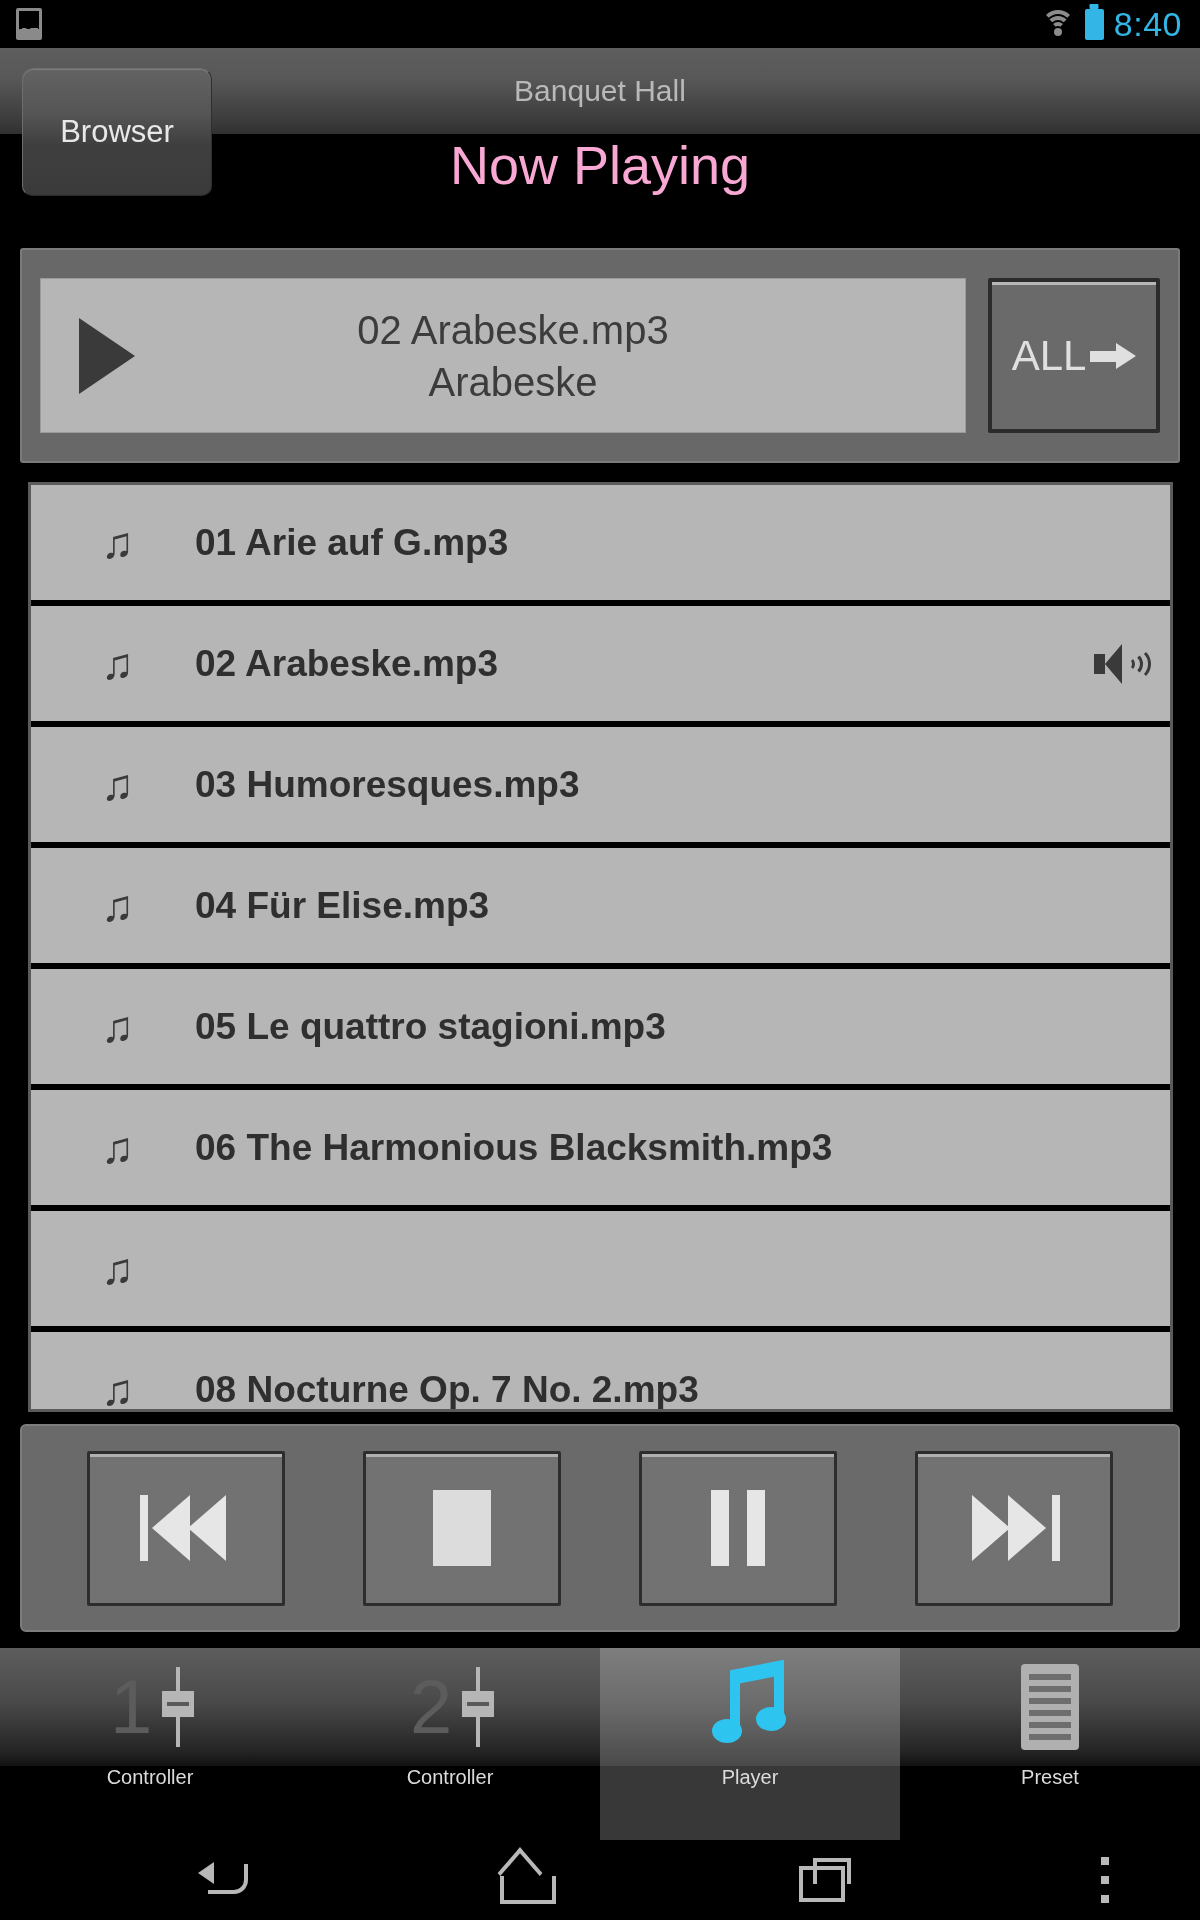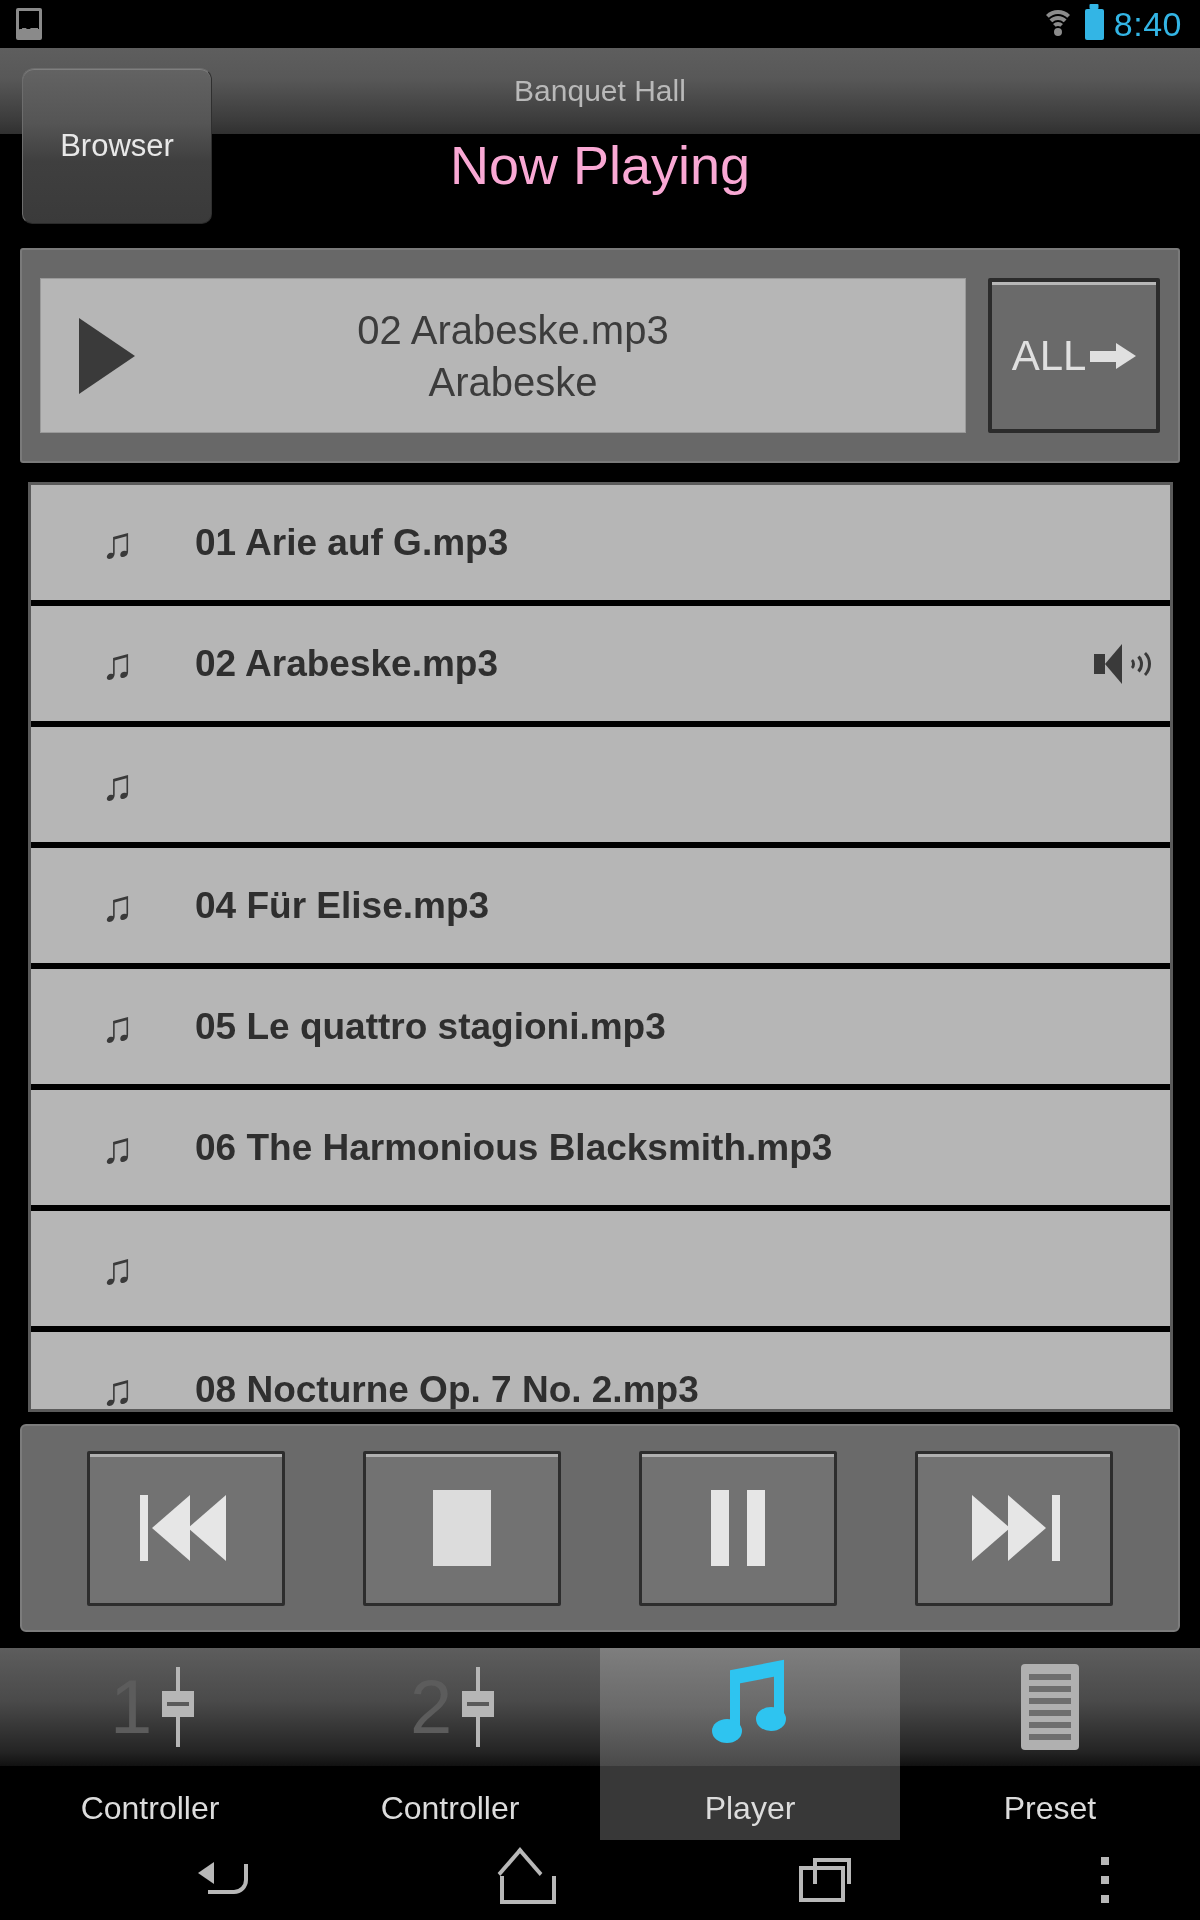--- a/index.html
+++ b/index.html
@@ -49,21 +49,21 @@
     display: flex; align-items: center; justify-content: center;
     color: #b9b9b9; font-size: 30px;
   }
   .title-band {
     position: absolute; top: 134px; left: 0; width: 1200px; height: 80px; background: #000;
     display: flex; align-items: flex-start; justify-content: center;
   }
   .title-band span { color: #f9a8d4; font-size: 54px; line-height: 62px; font-weight: 400; }
 
   .browser-btn {
-    position: absolute; top: 68px; left: 22px; width: 190px; height: 156px;
+    position: absolute; top: 68px; left: 22px; width: 190px; height: 128px;
     border-radius: 12px 12px 10px 10px;
     background: linear-gradient(to bottom, #636363 0%, #555 35%, #3f3f3f 60%, #3a3a3a 100%);
     border: 1px solid #6d6d6d; border-bottom-color: #2a2a2a; border-right-color: #2f2f2f;
     display: flex; align-items: center; justify-content: center;
     color: #e8e8e8; font-size: 31px;
     box-shadow: inset 0 1px 0 rgba(255,255,255,.18);
   }
 
   
   .np-panel {
@@ -155,21 +155,21 @@
     position: absolute; top: 1648px; left: 0; width: 1200px; height: 192px; background: #000;
     display: flex;
   }
   .tab { flex: 1; position: relative; display: flex; flex-direction: column; align-items: center; }
   .tab .icowrap {
     width: 100%; height: 118px; display: flex; align-items: center; justify-content: center;
     background: linear-gradient(to bottom, #5d5d5d 0%, #4a4a4a 45%, #242424 88%, #111 100%);
   }
   .tab.active .icowrap { background: linear-gradient(to bottom, #7e7e7e 0%, #6a6a6a 50%, #4a4a4a 100%); }
   .tab.active { background: #383838; }
-  .tab .lbl { color: #dcdcdc; font-size: 32px; padding-top: 24px; }
+  .tab .lbl { color: #dcdcdc; font-size: 20px; }
 
   .ctrl-ico { position: relative; width: 92px; height: 92px; }
   .ctrl-ico .num { position: absolute; left: 6px; top: 2px; font-size: 76px; color: #5c5c5c; line-height: 88px; }
   .ctrl-ico .fader { position: absolute; right: 16px; top: 6px; width: 4px; height: 80px; background: #b6b6b6; }
   .ctrl-ico .knob { position: absolute; right: 2px; top: 30px; width: 32px; height: 26px; background: #b6b6b6; }
   .ctrl-ico .knobline { position: absolute; right: 7px; top: 41px; width: 22px; height: 4px; background: #5a5a5a; }
 
   .preset-ico { width: 58px; height: 86px; background: #b0b0b0; border-radius: 4px; position: relative;
     overflow: hidden; }
   .preset-ico::after { content: ""; position: absolute; left: 8px; right: 8px; top: 10px; bottom: 10px;
@@ -263,20 +263,21 @@
         <span class="track-name">02 Arabeske.mp3</span>
         <span class="spk">
           <span class="cone"></span>
           <i></i>
           <i></i>
           <i></i>
         </span>
       </div>
       <div class="track">
         <span class="note-ico">♫</span>
+        <span class="track-name">03 Humoresques.mp3</span>
       </div>
       <div class="track">
         <span class="note-ico">♫</span>
         <span class="track-name">04 Für Elise.mp3</span>
       </div>
       <div class="track">
         <span class="note-ico">♫</span>
         <span class="track-name">05 Le quattro stagioni.mp3</span>
       </div>
       <div class="track">

